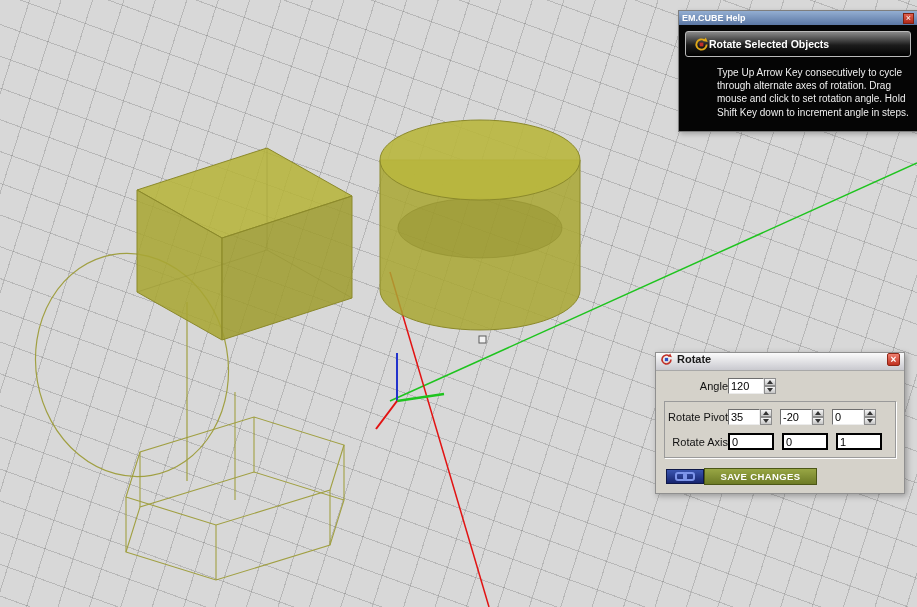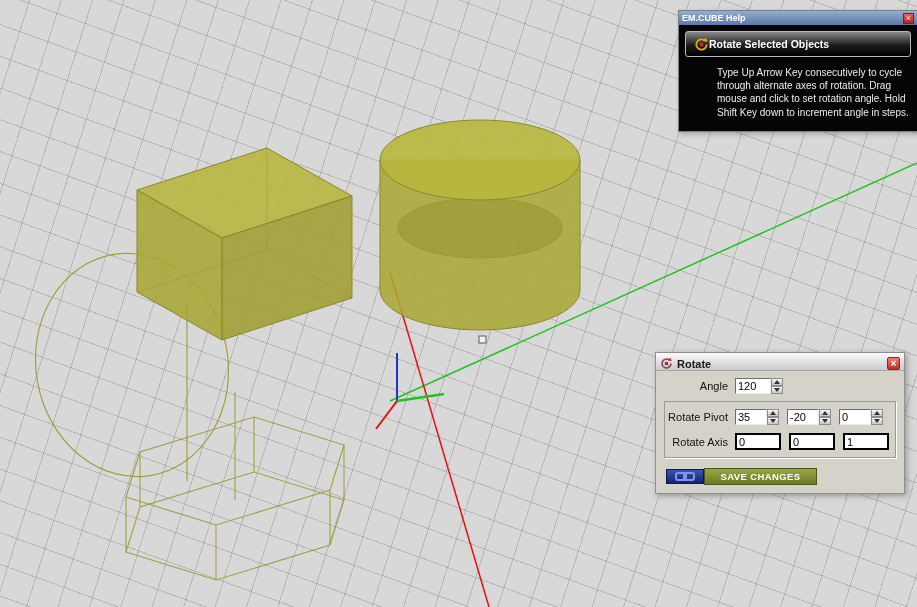--- a/index.html
+++ b/index.html
@@ -35,27 +35,27 @@
     background:linear-gradient(180deg,#8a8a8a 0%,#1c1c1c 55%,#000 100%);
     display:flex;align-items:center;padding:0 8px;color:#fff;font-size:10.5px;font-weight:bold;}
   .help-text{margin-top:9px;color:#efefef;font-size:10px;font-weight:normal;line-height:1.32;padding:0 2px;margin-left:30px;}
 
   
   .rotate-dialog{
     position:absolute;left:655px;top:352px;width:250px;background:#d5d2ca;
     border:1px solid #8f8f8f;box-shadow:2px 2px 6px rgba(0,0,0,.3);box-sizing:border-box;
   }
   .dlg-titlebar{height:17px;background:linear-gradient(180deg,#fbfbfb,#c9c9cf);
-    border-bottom:1px solid #a8a8a8;display:flex;align-items:flex-end;padding:0 4px;gap:4px;}
+    border-bottom:1px solid #a8a8a8;display:flex;align-items:flex-start;padding:0 4px;gap:4px;}
   .dlg-title{font-size:11px;font-weight:bold;color:#1a1a1a;flex:1;}
   .dlg-close{width:13px;height:13px;border-radius:2px;background:linear-gradient(#ef8070,#c03020);
     border:1px solid #8f2616;color:#fff;font-size:10px;line-height:11px;text-align:center;font-weight:bold;box-sizing:border-box;cursor:pointer;}
   .dlg-body{padding:7px 8px 8px;}
   .row{display:flex;align-items:center;}
-  .lbl{width:64px;text-align:right;font-size:11px;color:#111;margin-right:7px;flex:none;}
+  .lbl{width:64px;text-align:right;font-size:11px;color:#111;flex:none;}
   input.num{height:14px;border:1px solid;border-color:#6e6e6e #ececec #ececec #6e6e6e;
     background:#fff;font-size:11px;font-family:inherit;padding:0 2px;box-sizing:content-box;}
   .angle-row input.num{width:30px;}
   .pivot-row input.num{width:26px;}
   .spin{display:inline-flex;flex-direction:column;width:12px;height:16px;box-sizing:border-box;}
   .spin b{flex:1;background:linear-gradient(#f6f6f6,#c6c6c6);border:1px solid #8d8d8d;position:relative;box-sizing:border-box;}
   .spin b::after{content:"";position:absolute;left:50%;top:50%;transform:translate(-50%,-50%);
     border-left:3px solid transparent;border-right:3px solid transparent;}
   .spin b.up::after{border-bottom:4px solid #333;}
   .spin b.dn::after{border-top:4px solid #333;}

